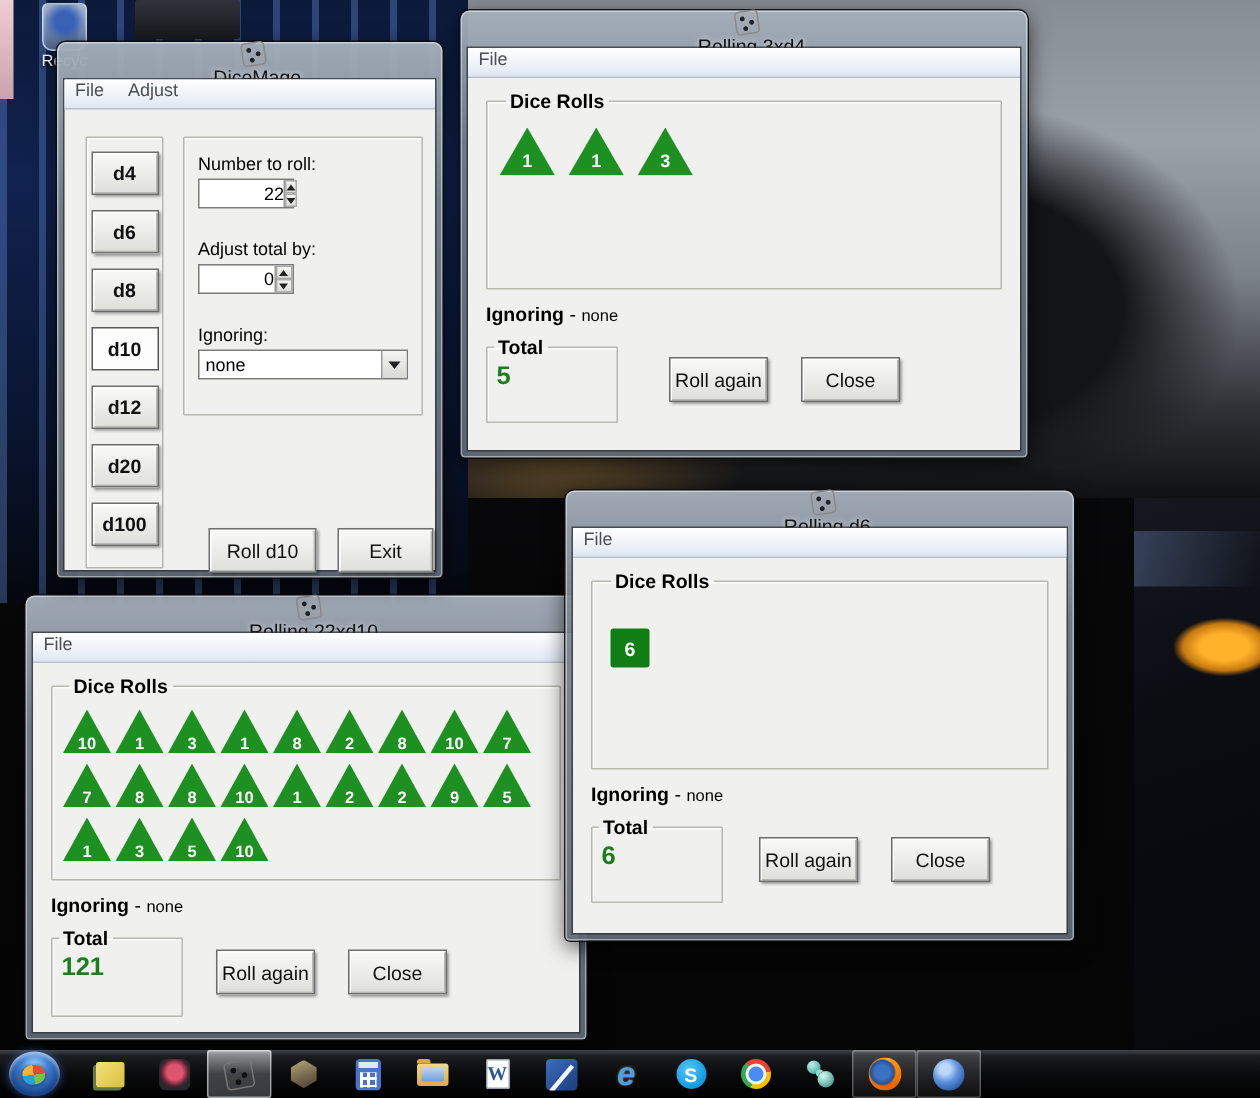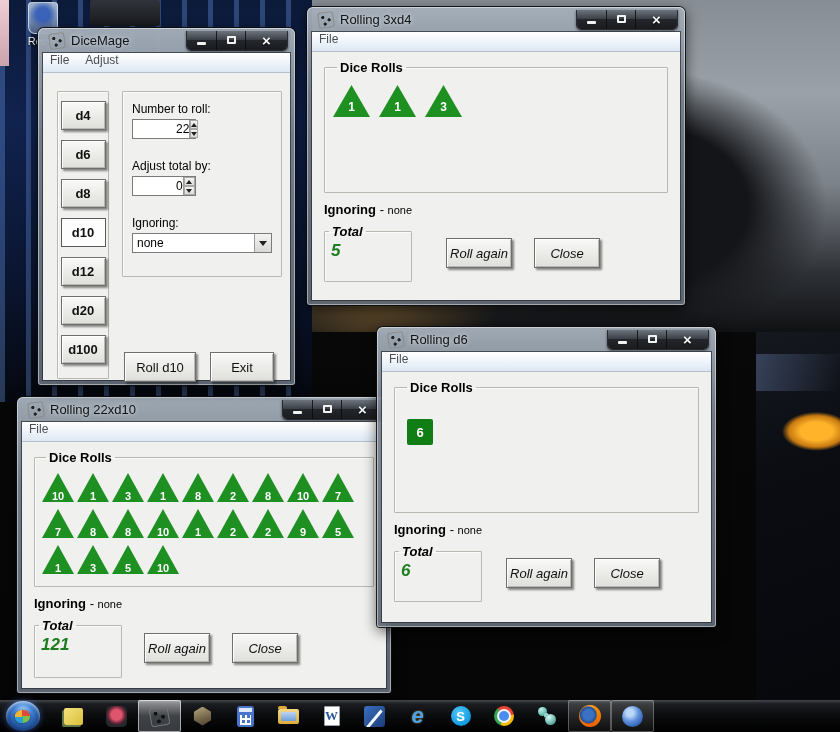--- a/index.html
+++ b/index.html
@@ -33,21 +33,21 @@
   .bin { width:30px; height:32px; margin:0 auto; border-radius:4px 4px 7px 7px;
     background:radial-gradient(circle at 50% 38%, #3a62b8 0 28%, rgba(60,90,160,.25) 60%),
                linear-gradient(180deg, rgba(225,235,245,.85), rgba(150,170,195,.55));
     border:1px solid rgba(230,240,250,.7); }
   #recycle .lbl { color:#fff; font-size:11px; text-shadow:0 1px 2px #000; margin-top:1px; }
 
   
   .win { position:absolute; padding:0 5px 5px 5px; border-radius:6px 6px 3px 3px;
     background:linear-gradient(180deg, rgba(165,175,186,.96), rgba(120,130,142,.93) 30%, rgba(96,105,117,.94));
     box-shadow:0 0 0 1px rgba(10,12,14,.9), inset 0 0 0 1px rgba(255,255,255,.45), 0 4px 14px rgba(0,0,0,.65); }
-  .titlebar { height:25px; display:flex; align-items:center; padding:0 2px 0 6px; }
+  .titlebar { height:25px; display:flex; align-items:center; padding:0 2px 0 6px;flex-direction:column; }
   .title { font-size:13px; color:#101214; text-shadow:0 0 4px rgba(255,255,255,.75); margin-left:6px; flex:0 1 auto; }
   .die-ico { width:16px; height:16px; background:linear-gradient(135deg,#fff,#d8d8d8); border-radius:3px;
     border:1px solid #8a8a8a; transform:rotate(-8deg); position:relative; flex:none;
     background-image:radial-gradient(circle at 30% 30%, #222 1.3px, transparent 1.9px),
       radial-gradient(circle at 72% 52%, #222 1.3px, transparent 1.9px),
       radial-gradient(circle at 40% 78%, #222 1.3px, transparent 1.9px); }
   .caption-buttons { margin-left:auto; display:flex; border:1px solid rgba(20,22,26,.85); border-top:none;
     border-radius:0 0 5px 5px; overflow:hidden; box-shadow:inset 0 0 0 1px rgba(255,255,255,.28), 0 1px 3px rgba(0,0,0,.5); }
   .cb { width:29px; height:19px; display:flex; align-items:center; justify-content:center; position:relative;
     background:linear-gradient(180deg,#6d747d 0%, #3c4148 45%, #23262b 50%, #191b1f 100%); }
@@ -93,29 +93,29 @@
   
   #win-dicemage { left:38px; top:28px; width:257px; height:357px; z-index:12; }
   .dm-body { display:flex; padding:18px 8px 8px 14px; height:100%; }
   .dm-left { width:62px; height:288px; display:flex; flex-direction:column; align-items:center; gap:10px; padding-top:9px; }
   .dm-left .btn { width:45px; height:29px; font-weight:bold; flex:none; }
   .dm-left .btn.selected { background:#fdfdfd; border:1px solid #5a5a5a; box-shadow:none; }
   .dm-right { margin-left:13px; flex:1; position:relative; }
   .dm-params { height:186px; padding:6px 9px; }
   .dm-lbl { font-size:12px; color:#000; margin:4px 0 3px 0; }
   .dm-gap { height:16px; }
-  .dm-actions { position:absolute; left:2px; bottom:10px; display:flex; gap:14px; }
+  .dm-actions { position:absolute; left:17px; bottom:10px; display:flex; gap:14px; }
   .dm-actions .btn.roll { width:72px; height:30px; }
   .dm-actions .btn.exit { width:64px; height:30px; }
 
   
   .rw-body { padding:8px 12px 0 12px; }
   .rw-dice-box { padding:10px 8px 6px 8px; margin-bottom:9px; }
   .dice-row { display:flex; flex-wrap:wrap; align-content:flex-start; }
-  .rw-bottom { display:flex; align-items:center; margin-top:7px;font-style:italic; }
+  .rw-bottom { display:flex; align-items:center; margin-top:7px; }
   .rw-total { flex:none; }
   .rw-btn { width:66px; height:30px; }
 
   #win-3xd4 { left:307px; top:7px; width:378px; height:298px; z-index:11; }
   #win-3xd4 .rw-dice-box { height:133px; }
   #win-3xd4 .die-tri { width:37px; height:32px; font-size:12px; padding-bottom:3px; margin-right:9px; }
   #win-3xd4 .rw-total { width:88px; height:58px; }
   #win-3xd4 .rw-btn.again { margin-left:34px; }
   #win-3xd4 .rw-btn.close { margin-left:22px; }
 

